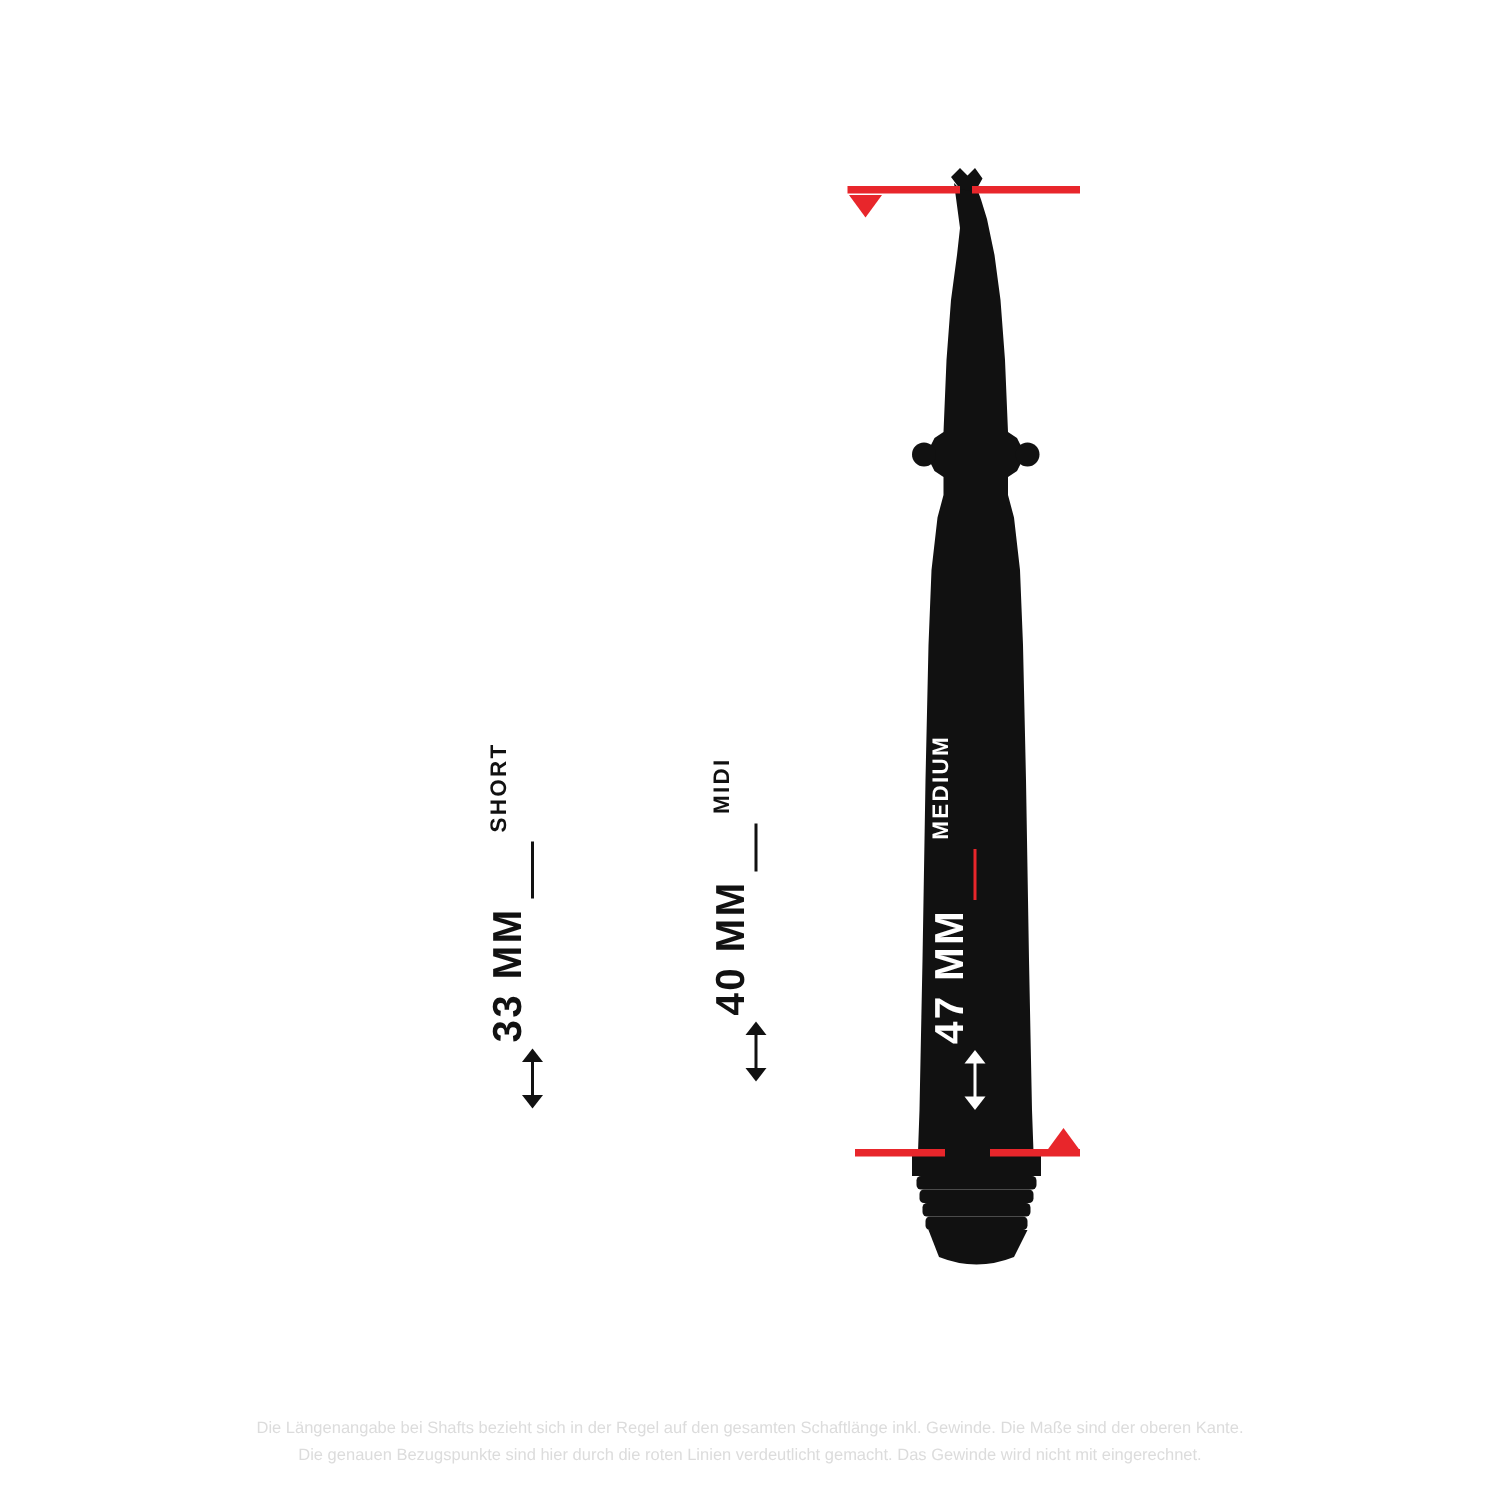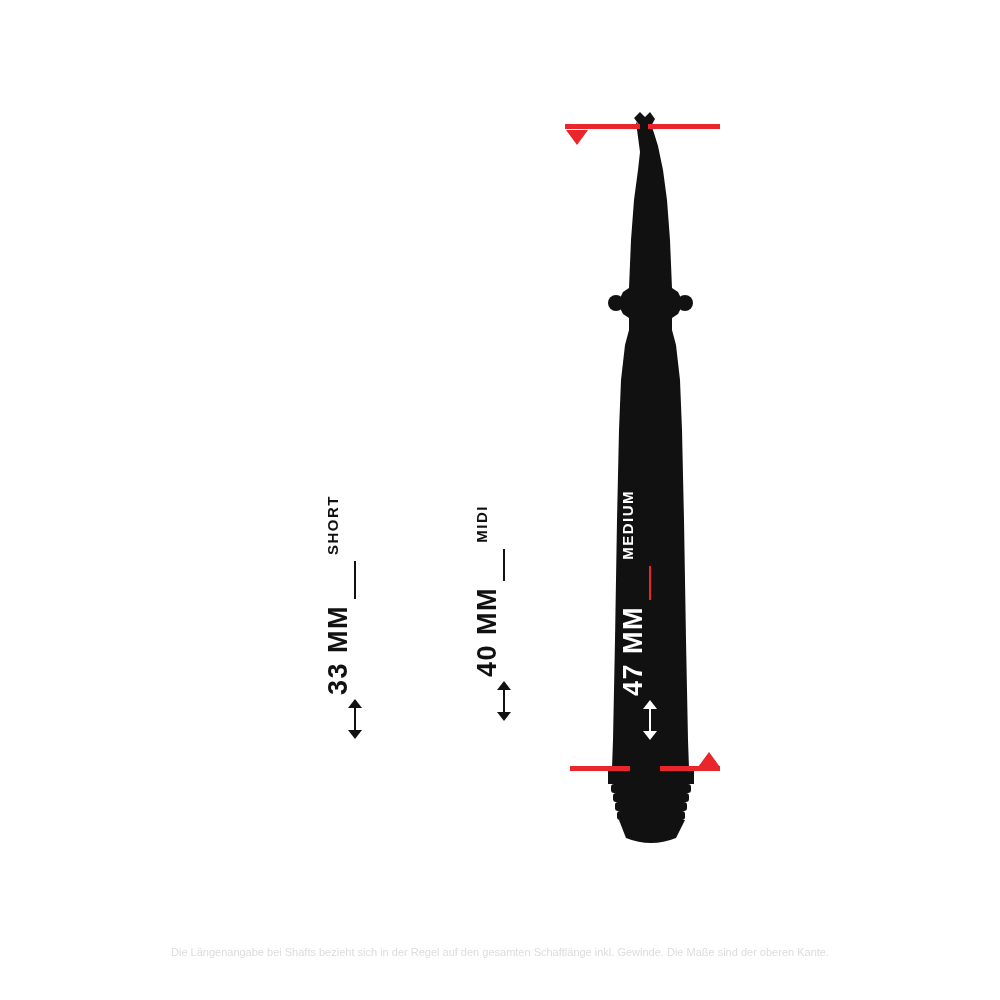--- a/index.html
+++ b/index.html
@@ -233,14 +233,15 @@
     <div class="divider medium-div" style="height:34px;"></div>
     <div class="vert-text mm-value medium-mm">47 MM</div>
     <div class="dbl-arrow white">
       <span class="head-up"></span>
       <span class="shaft"></span>
       <span class="head-dn"></span>
     </div>
   </div>
 
   <div class="footnote" style="top:944px;">Die Längenangabe bei Shafts bezieht sich in der Regel auf den gesamten Schaftlänge inkl. Gewinde. Die Maße sind der oberen Kante.</div>
+  <div class="footnote" style="top:962px;">Die genauen Bezugspunkte sind hier durch die roten Linien verdeutlicht gemacht. Das Gewinde wird nicht mit eingerechnet.</div>
 
 </div>
 
 </body></html>

